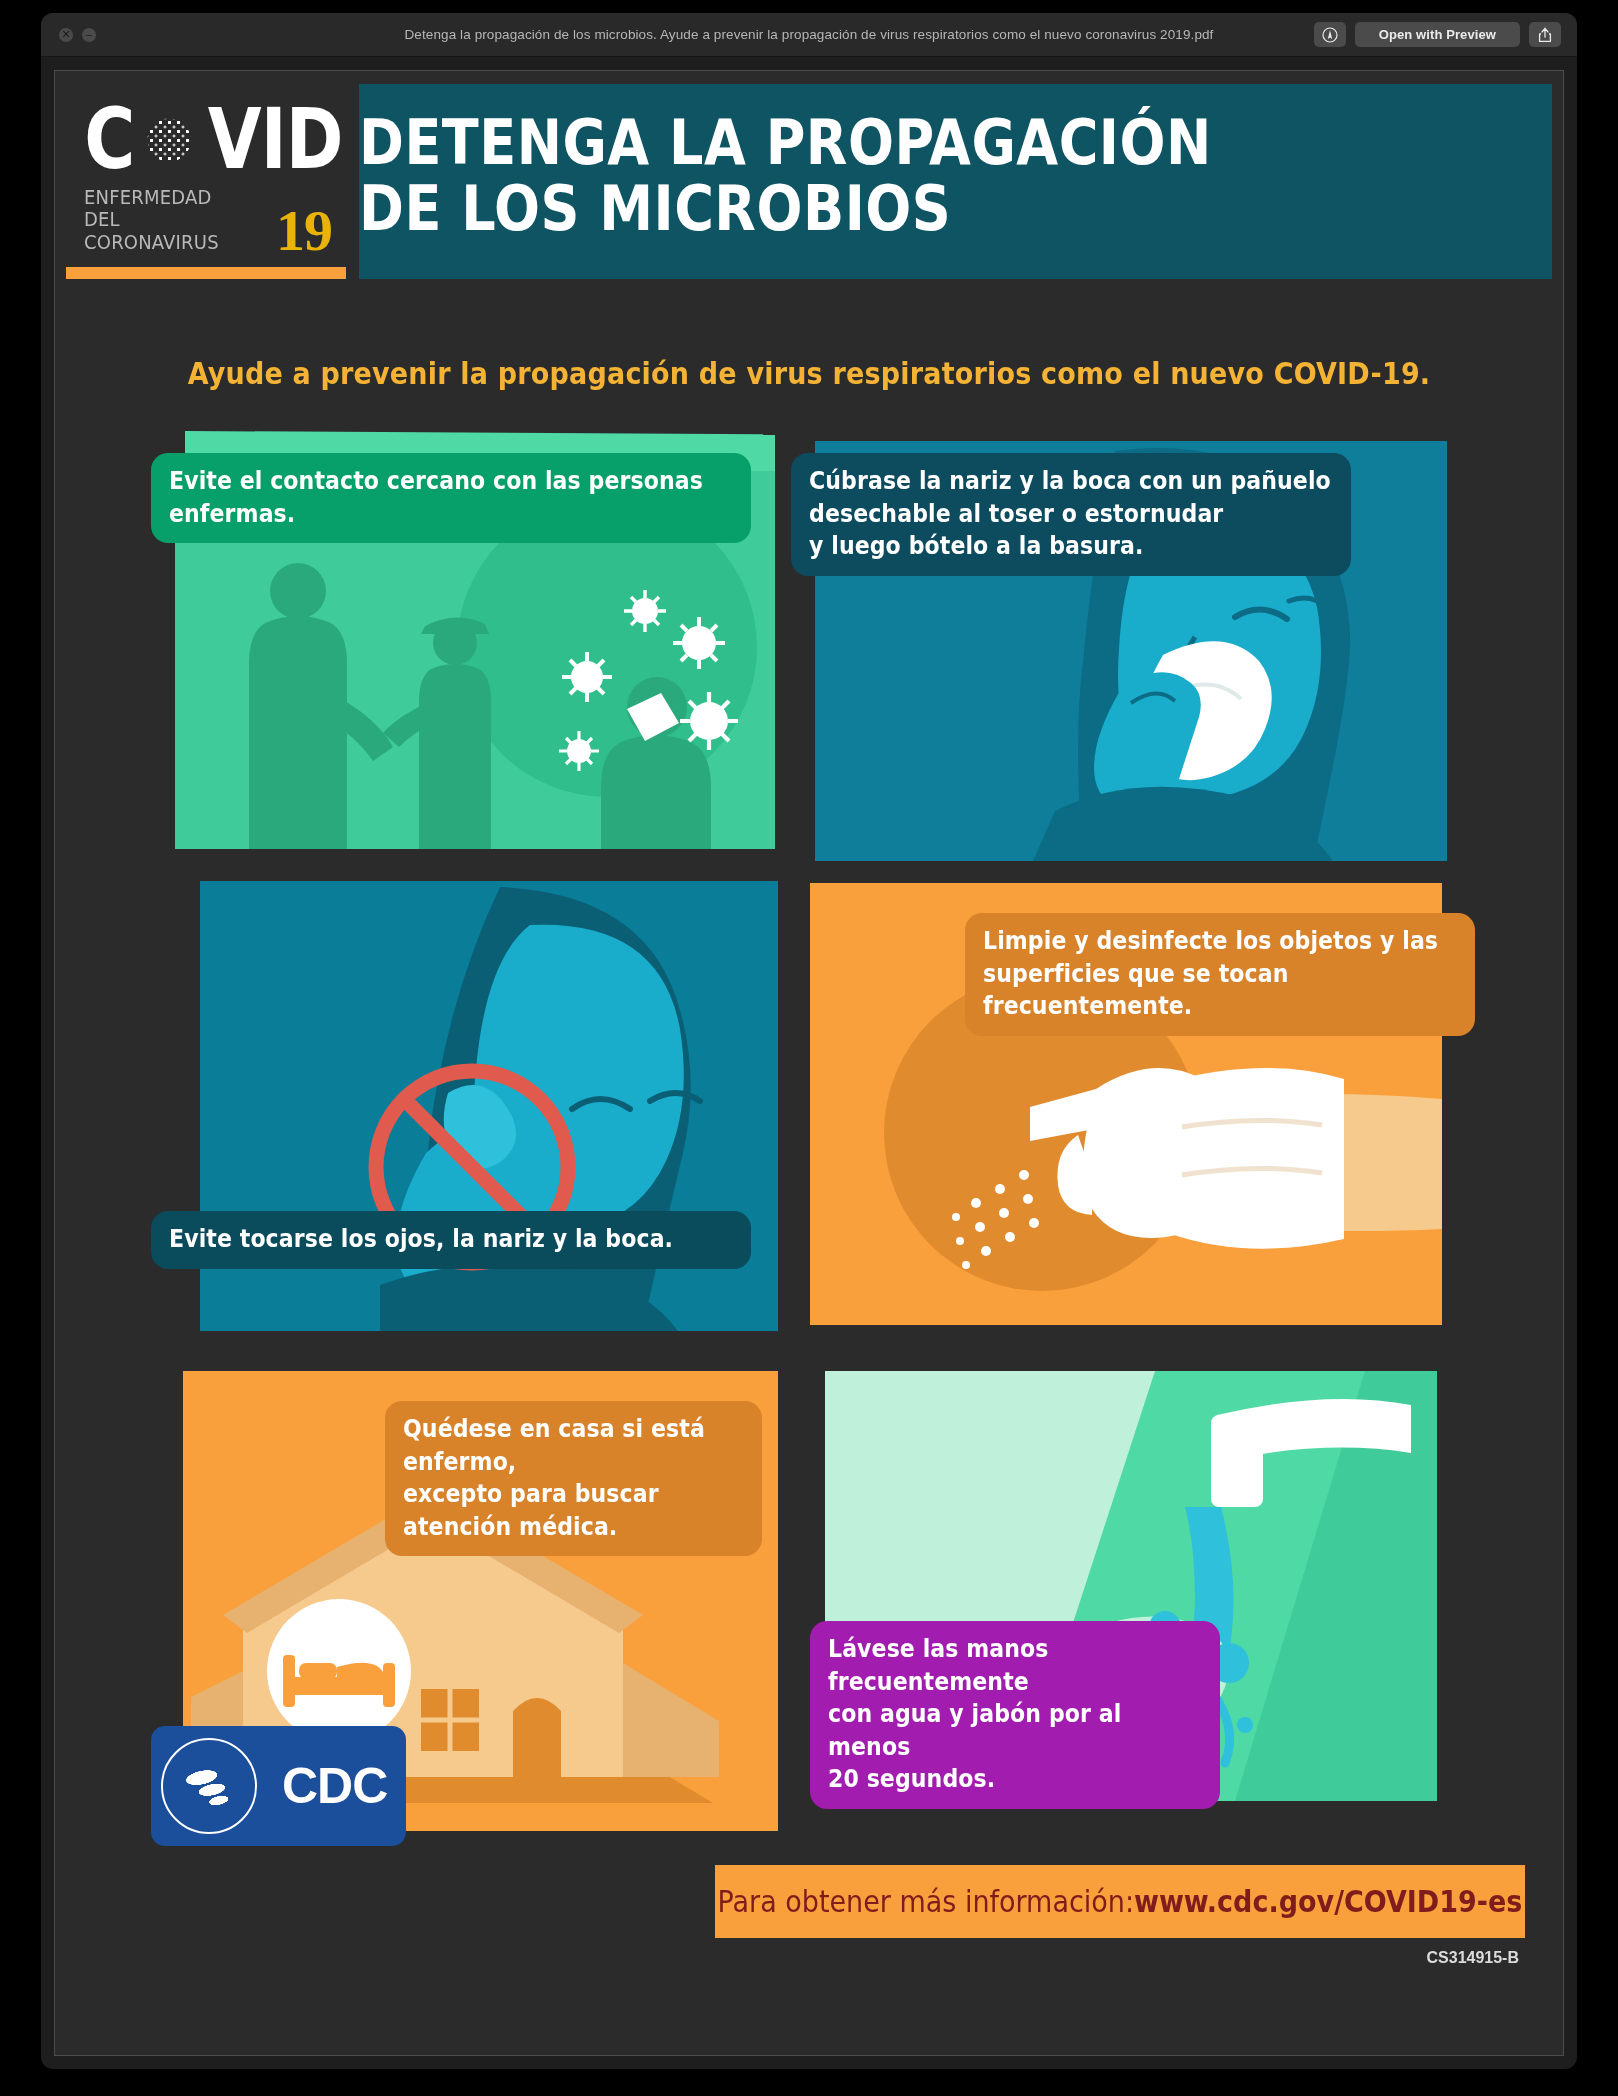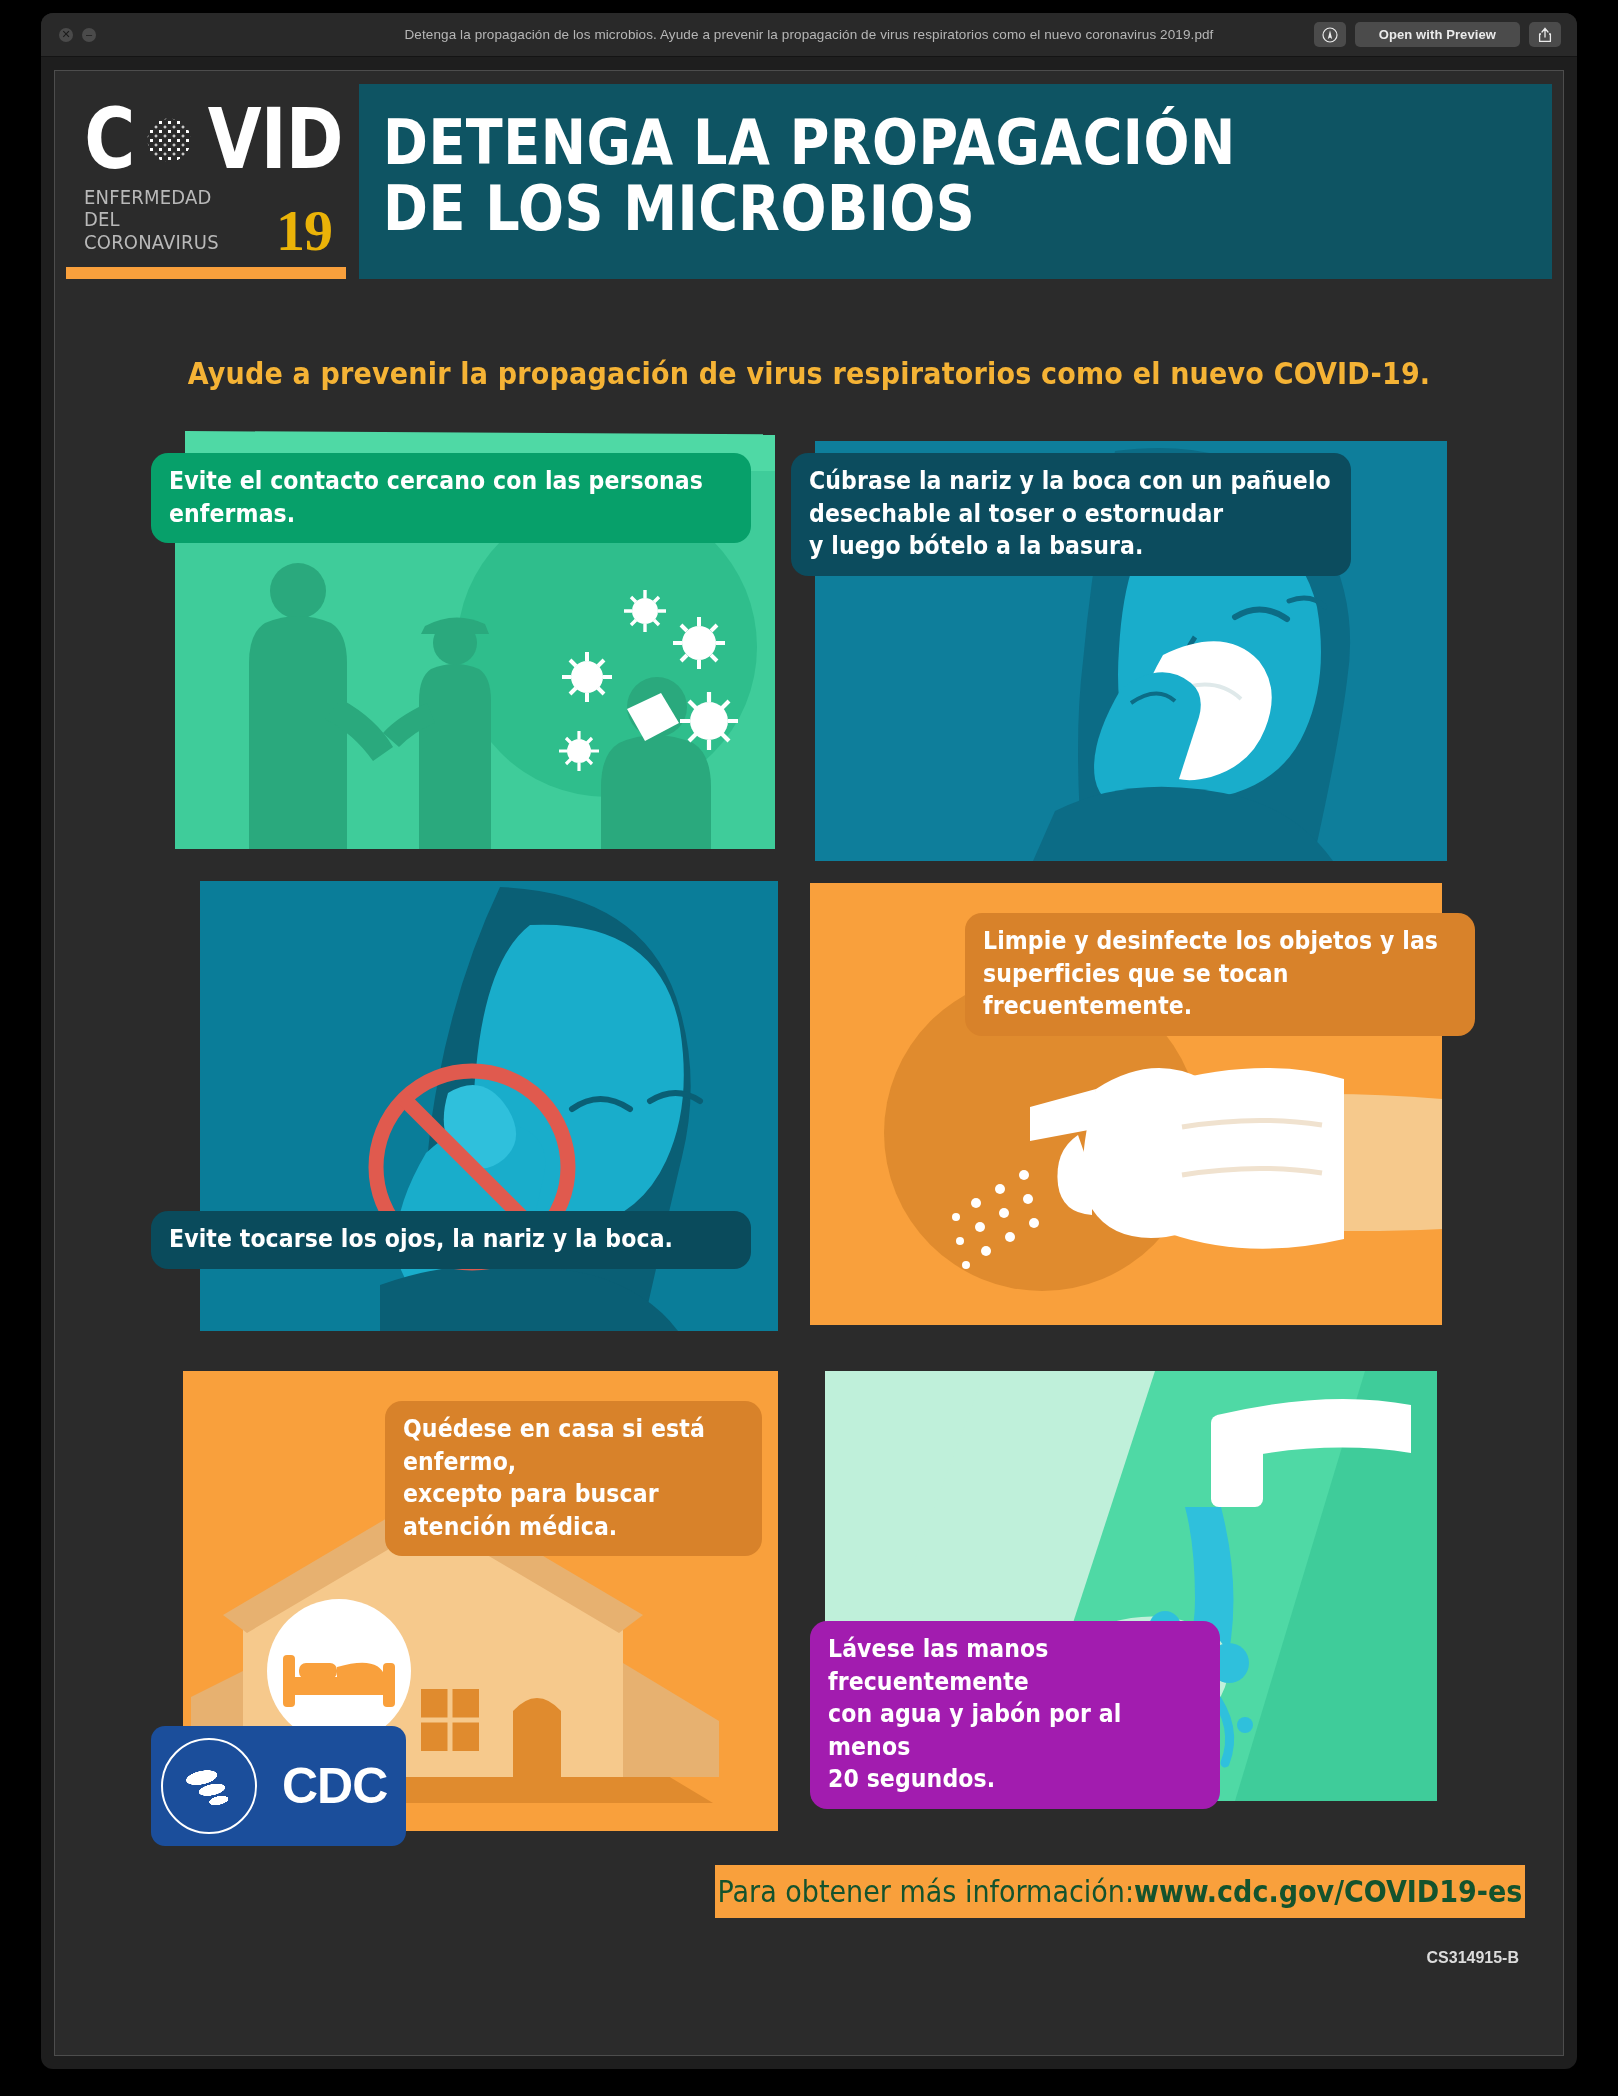--- a/index.html
+++ b/index.html
@@ -91,21 +91,20 @@
   #logo-19 {
     position:absolute; right:14px; bottom:12px;
     font-family:Liberation Serif, serif;
     font-weight:bold; font-size:58px; color:#eab308; line-height:.85;
     letter-spacing:-1px;
   }
   #title-band {
     position:absolute; left:293px; top:0; width:1193px; height:183px;
     background:#0e5463;
     display:flex; flex-direction:column; justify-content:center;
-    padding-left:24px;
   }
   #title-band .tline {
     font-family:"Liberation Sans Narrow","DejaVu Sans Condensed","Liberation Sans",sans-serif;
     font-weight:bold; color:#fff; font-size:62px; line-height:1.06;
     letter-spacing:.5px; transform:scaleX(.97); transform-origin:left;
   }
   #title-underline { position:absolute; left:293px; top:183px; width:1193px; height:12px; background:#0e5463; }
 
   
   #subtitle {
@@ -169,24 +168,24 @@
       radial-gradient(ellipse 16px 7px at 62% 80%, #fff 60%, transparent 62%);
     transform:rotate(-12deg);
   }
   #cdc-word {
     color:#fff; font-weight:bold; font-size:50px; margin-left:12px;
     font-family:"Liberation Sans","DejaVu Sans",sans-serif; letter-spacing:-1px;
   }
 
   
   #footer-bar {
-    position:absolute; left:660px; top:1794px; width:810px; height:53px;
+    position:absolute; left:660px; top:1794px; width:810px; height:73px;
     background:#F9A03C; display:flex; align-items:center; justify-content:center;
     font-family:"Liberation Sans Narrow","DejaVu Sans Condensed","Liberation Sans",sans-serif;
-    font-size:30px; color:#14532d;
+    font-size:30px; color:#7f1d1d;
   }
   #footer-bar b { font-weight:bold; }
   #cs-number {
     position:absolute; right:44px; top:1878px;
     font-size:16px; color:#dcdcdc; font-weight:bold;
     font-family:"Liberation Sans Narrow","Liberation Sans",sans-serif;
   }
 </style>
 </head>
 <body>

